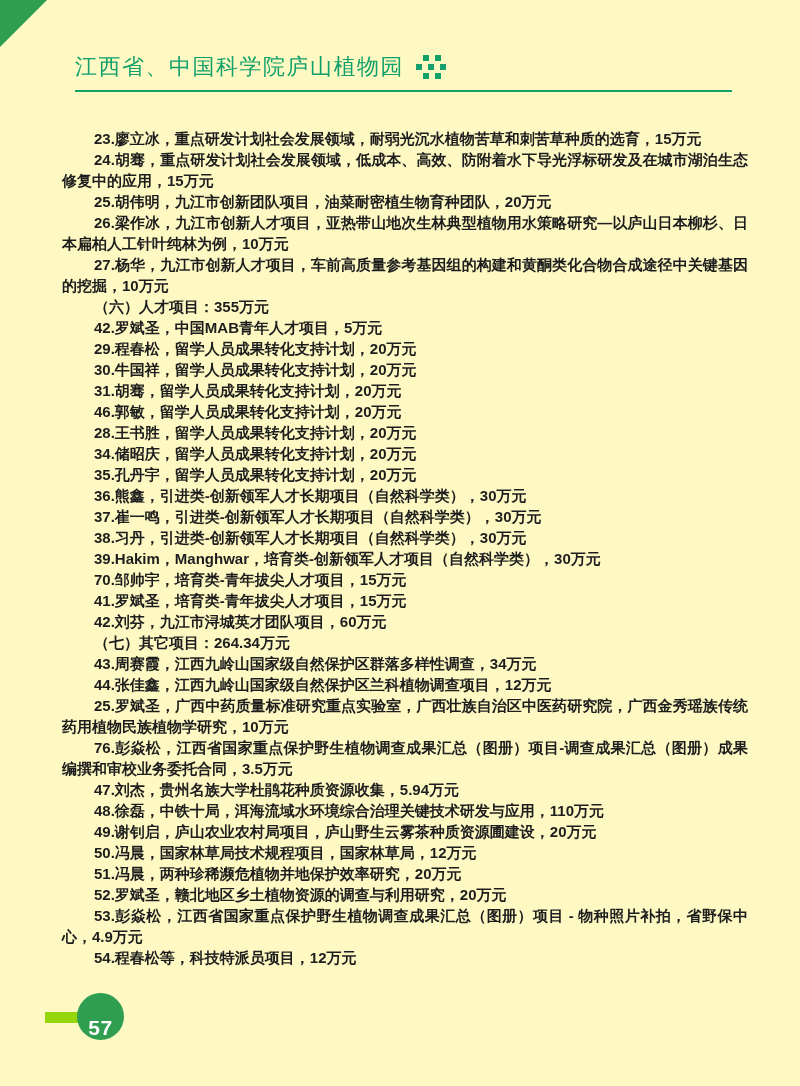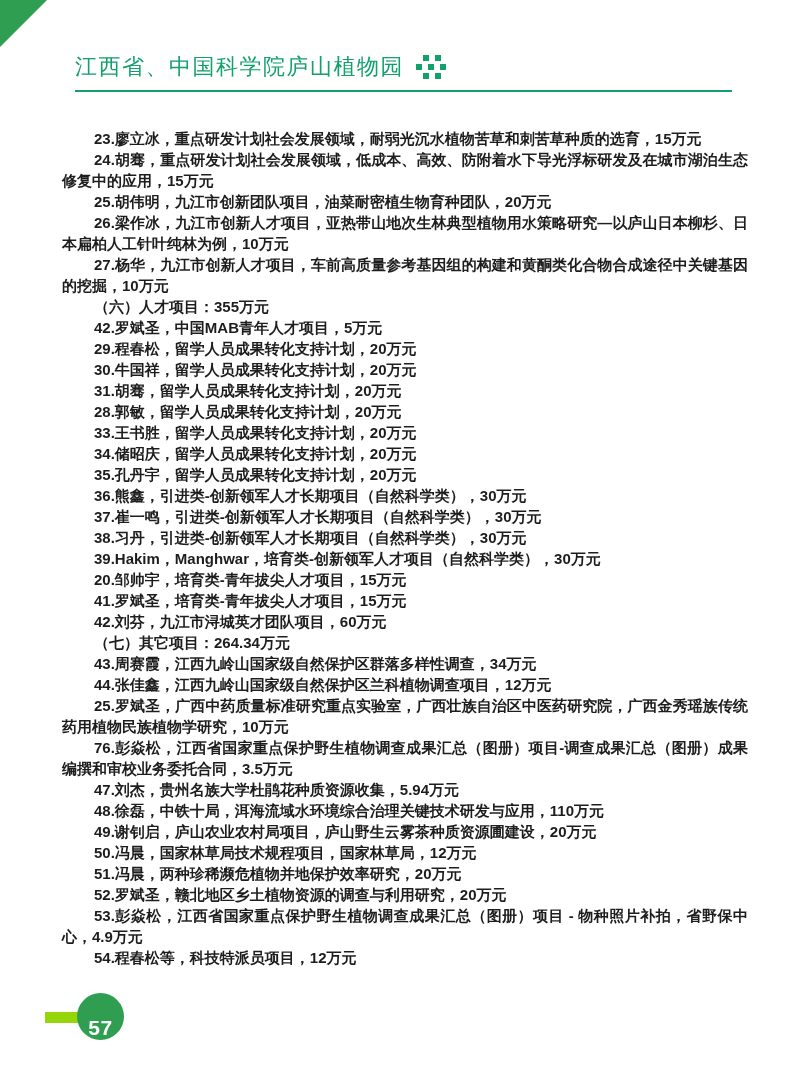--- a/index.html
+++ b/index.html
@@ -1,20 +1,20 @@
 <!DOCTYPE html>
 <html><head>
 <meta charset="utf-8">
 <style>
   html,body{margin:0;padding:0;background:#e8e8e8;}
   .page{
     position:relative;
     width:800px;height:1086px;
     margin:0 auto;
-    background:#ffffff;
+    background:#fef9c3;
     font-family:"Liberation Sans","DejaVu Sans",sans-serif;
     overflow:hidden;
   }
   .corner-triangle{
     position:absolute;left:0;top:0;
     width:47px;height:47px;
     background:#2f9e50;
     clip-path:polygon(0 0,100% 0,0 100%);
   }
   .doc-header{
@@ -91,29 +91,29 @@
       <p class="para">23.廖立冰，重点研发计划社会发展领域，耐弱光沉水植物苦草和刺苦草种质的选育，15万元</p>
       <p class="para">24.胡骞，重点研发计划社会发展领域，低成本、高效、防附着水下导光浮标研发及在城市湖泊生态修复中的应用，15万元</p>
       <p class="para">25.胡伟明，九江市创新团队项目，油菜耐密植生物育种团队，20万元</p>
       <p class="para">26.梁作冰，九江市创新人才项目，亚热带山地次生林典型植物用水策略研究—以庐山日本柳杉、日本扁柏人工针叶纯林为例，10万元</p>
       <p class="para">27.杨华，九江市创新人才项目，车前高质量参考基因组的构建和黄酮类化合物合成途径中关键基因的挖掘，10万元</p>
       <p class="para">（六）人才项目：355万元</p>
       <p class="para">42.罗斌圣，中国MAB青年人才项目，5万元</p>
       <p class="para">29.程春松，留学人员成果转化支持计划，20万元</p>
       <p class="para">30.牛国祥，留学人员成果转化支持计划，20万元</p>
       <p class="para">31.胡骞，留学人员成果转化支持计划，20万元</p>
-      <p class="para">28.郭敏，留学人员成果转化支持计划，20万元</p>
-      <p class="para">33.王书胜，留学人员成果转化支持计划，20万元</p>
+      <p class="para">46.郭敏，留学人员成果转化支持计划，20万元</p>
+      <p class="para">28.王书胜，留学人员成果转化支持计划，20万元</p>
       <p class="para">34.储昭庆，留学人员成果转化支持计划，20万元</p>
       <p class="para">35.孔丹宇，留学人员成果转化支持计划，20万元</p>
       <p class="para">36.熊鑫，引进类-创新领军人才长期项目（自然科学类），30万元</p>
       <p class="para">37.崔一鸣，引进类-创新领军人才长期项目（自然科学类），30万元</p>
       <p class="para">38.习丹，引进类-创新领军人才长期项目（自然科学类），30万元</p>
       <p class="para">39.Hakim，Manghwar，培育类-创新领军人才项目（自然科学类），30万元</p>
-      <p class="para">20.邹帅宇，培育类-青年拔尖人才项目，15万元</p>
+      <p class="para">70.邹帅宇，培育类-青年拔尖人才项目，15万元</p>
       <p class="para">41.罗斌圣，培育类-青年拔尖人才项目，15万元</p>
       <p class="para">42.刘芬，九江市浔城英才团队项目，60万元</p>
       <p class="para">（七）其它项目：264.34万元</p>
       <p class="para">43.周赛霞，江西九岭山国家级自然保护区群落多样性调查，34万元</p>
       <p class="para">44.张佳鑫，江西九岭山国家级自然保护区兰科植物调查项目，12万元</p>
       <p class="para">25.罗斌圣，广西中药质量标准研究重点实验室，广西壮族自治区中医药研究院，广西金秀瑶族传统药用植物民族植物学研究，10万元</p>
       <p class="para">76.彭焱松，江西省国家重点保护野生植物调查成果汇总（图册）项目-调查成果汇总（图册）成果编撰和审校业务委托合同，3.5万元</p>
       <p class="para">47.刘杰，贵州名族大学杜鹃花种质资源收集，5.94万元</p>
       <p class="para">48.徐磊，中铁十局，洱海流域水环境综合治理关键技术研发与应用，110万元</p>
       <p class="para">49.谢钊启，庐山农业农村局项目，庐山野生云雾茶种质资源圃建设，20万元</p>

